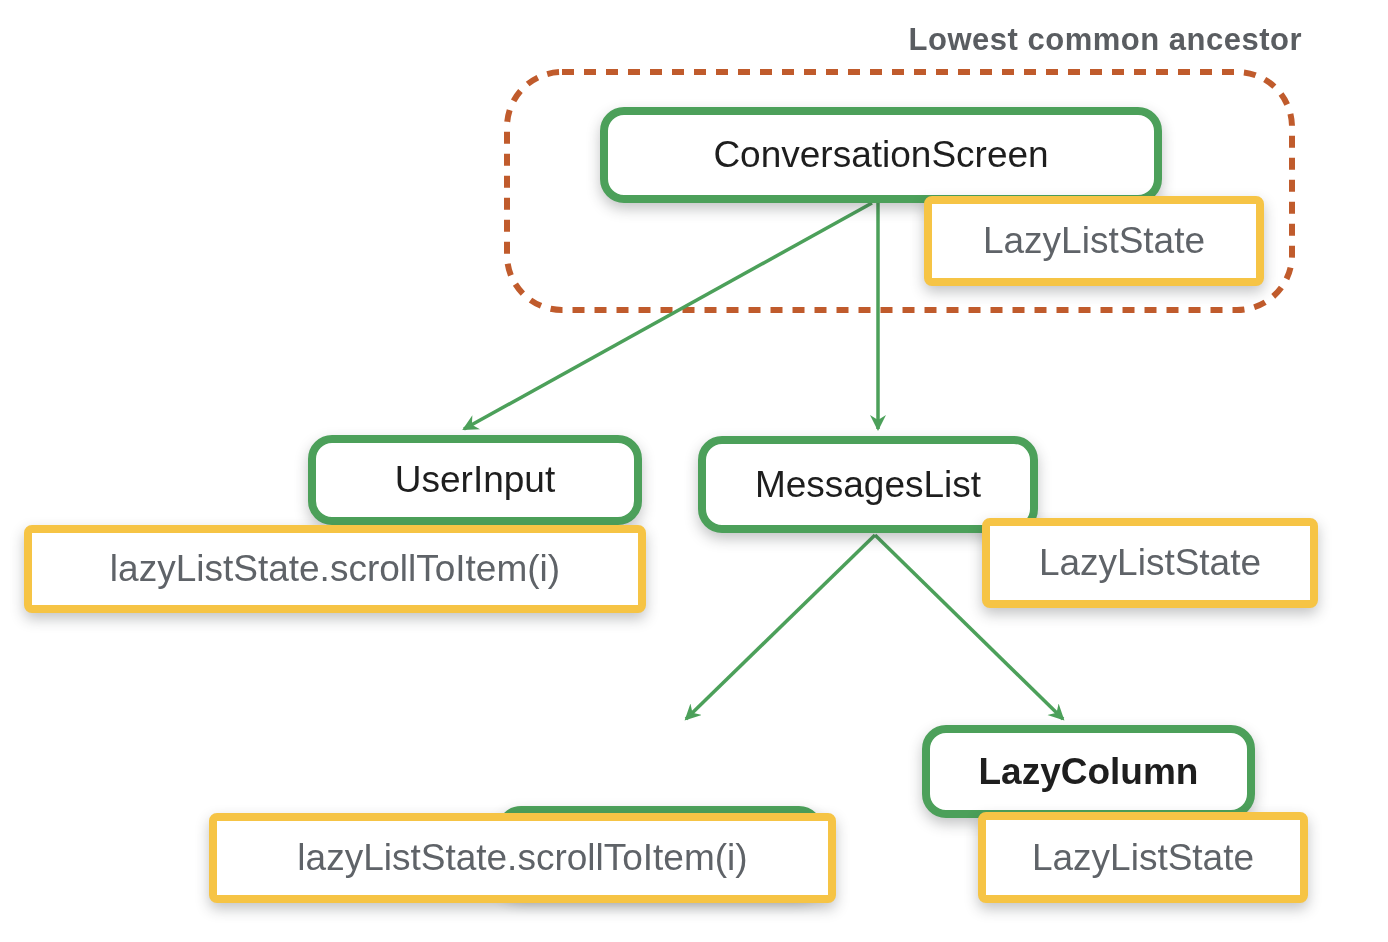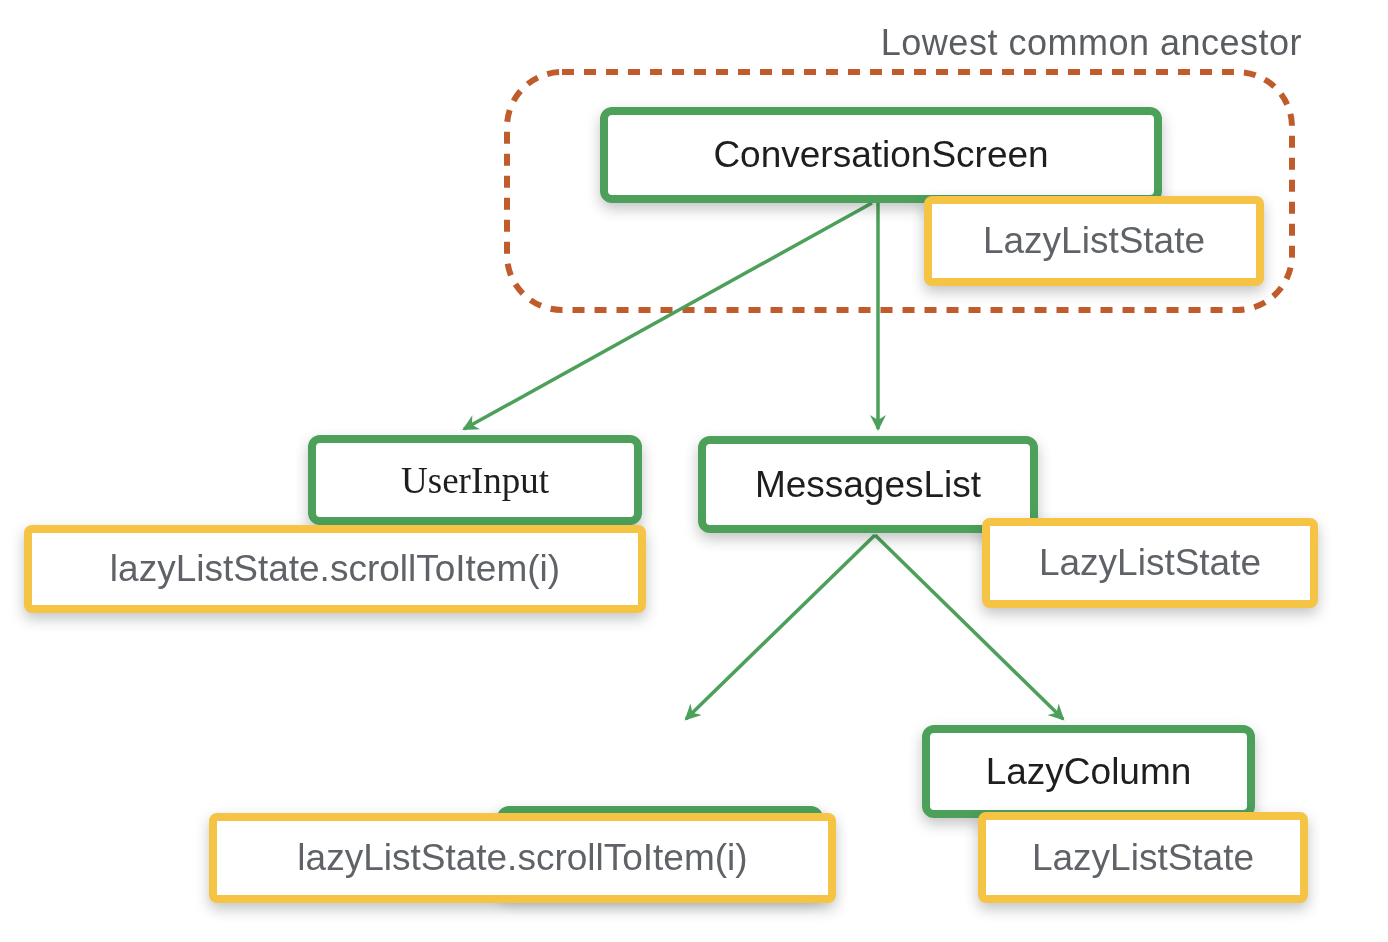--- a/index.html
+++ b/index.html
@@ -35,52 +35,52 @@
     box-sizing: border-box;
     display: flex;
     align-items: center;
     justify-content: center;
     background: #ffffff;
     box-shadow: 0 6px 14px rgba(40, 44, 48, 0.28);
     white-space: nowrap;
   }
   .node.component {
     border: 8px solid var(--component_border, #4CA05A);
-    border-radius: 12px;
+    border-radius: 24px;
     color: var(--component_text, #1e1e1e);
     font-size: 37px;
     z-index: 2;
   }
   .node.state {
     border: 8px solid var(--state_border, #F6C445);
     border-radius: 8px;
     color: var(--state_text, #5F6368);
     font-size: 37px;
     z-index: 3;
   }
   .annotation {
     position: absolute;
     top: 22px;
     right: 86px;
-    font-size: 36px;
-    font-weight: 400;
+    font-size: 31px;
+    font-weight: 700;
     color: var(--annotation_text, #5A5D61);
     z-index: 2;
     letter-spacing: 0.5px;
   }
   
   #node-conversation-screen   { left: 600px; top: 107px; width: 562px; height: 96px; }
   #node-conversation-state    { left: 924px; top: 196px; width: 340px; height: 90px; }
-  #node-user-input            { left: 308px; top: 435px; width: 334px; height: 90px; font-family: Liberation Serif, serif; }
+  #node-user-input            { left: 308px; top: 435px; width: 334px; height: 90px; }
   #node-user-input-call       { left:  24px; top: 525px; width: 622px; height: 88px; }
   #node-messages-list         { left: 698px; top: 436px; width: 340px; height: 97px; text-align: right; }
   #node-messages-list-state   { left: 982px; top: 518px; width: 336px; height: 90px; }
   #node-button                { left: 497px; top: 758px; width: 326px; height: 90px; margin-top: 48px; }
   #node-button-call           { left: 209px; top: 813px; width: 627px; height: 90px; }
-  #node-lazy-column           { left: 922px; top: 725px; width: 333px; height: 93px; }
+  #node-lazy-column           { left: 922px; top: 725px; width: 333px; height: 93px; font-weight: bold; }
   #node-lazy-column-state     { left: 978px; top: 812px; width: 330px; height: 91px; }
 </style>
 </head>
 <body>
 
 <div class="stage">
 
   <div class="annotation">Lowest common ancestor</div>
 
   <svg class="edges-layer" viewBox="0 0 1388 942" xmlns="http://www.w3.org/2000/svg">

